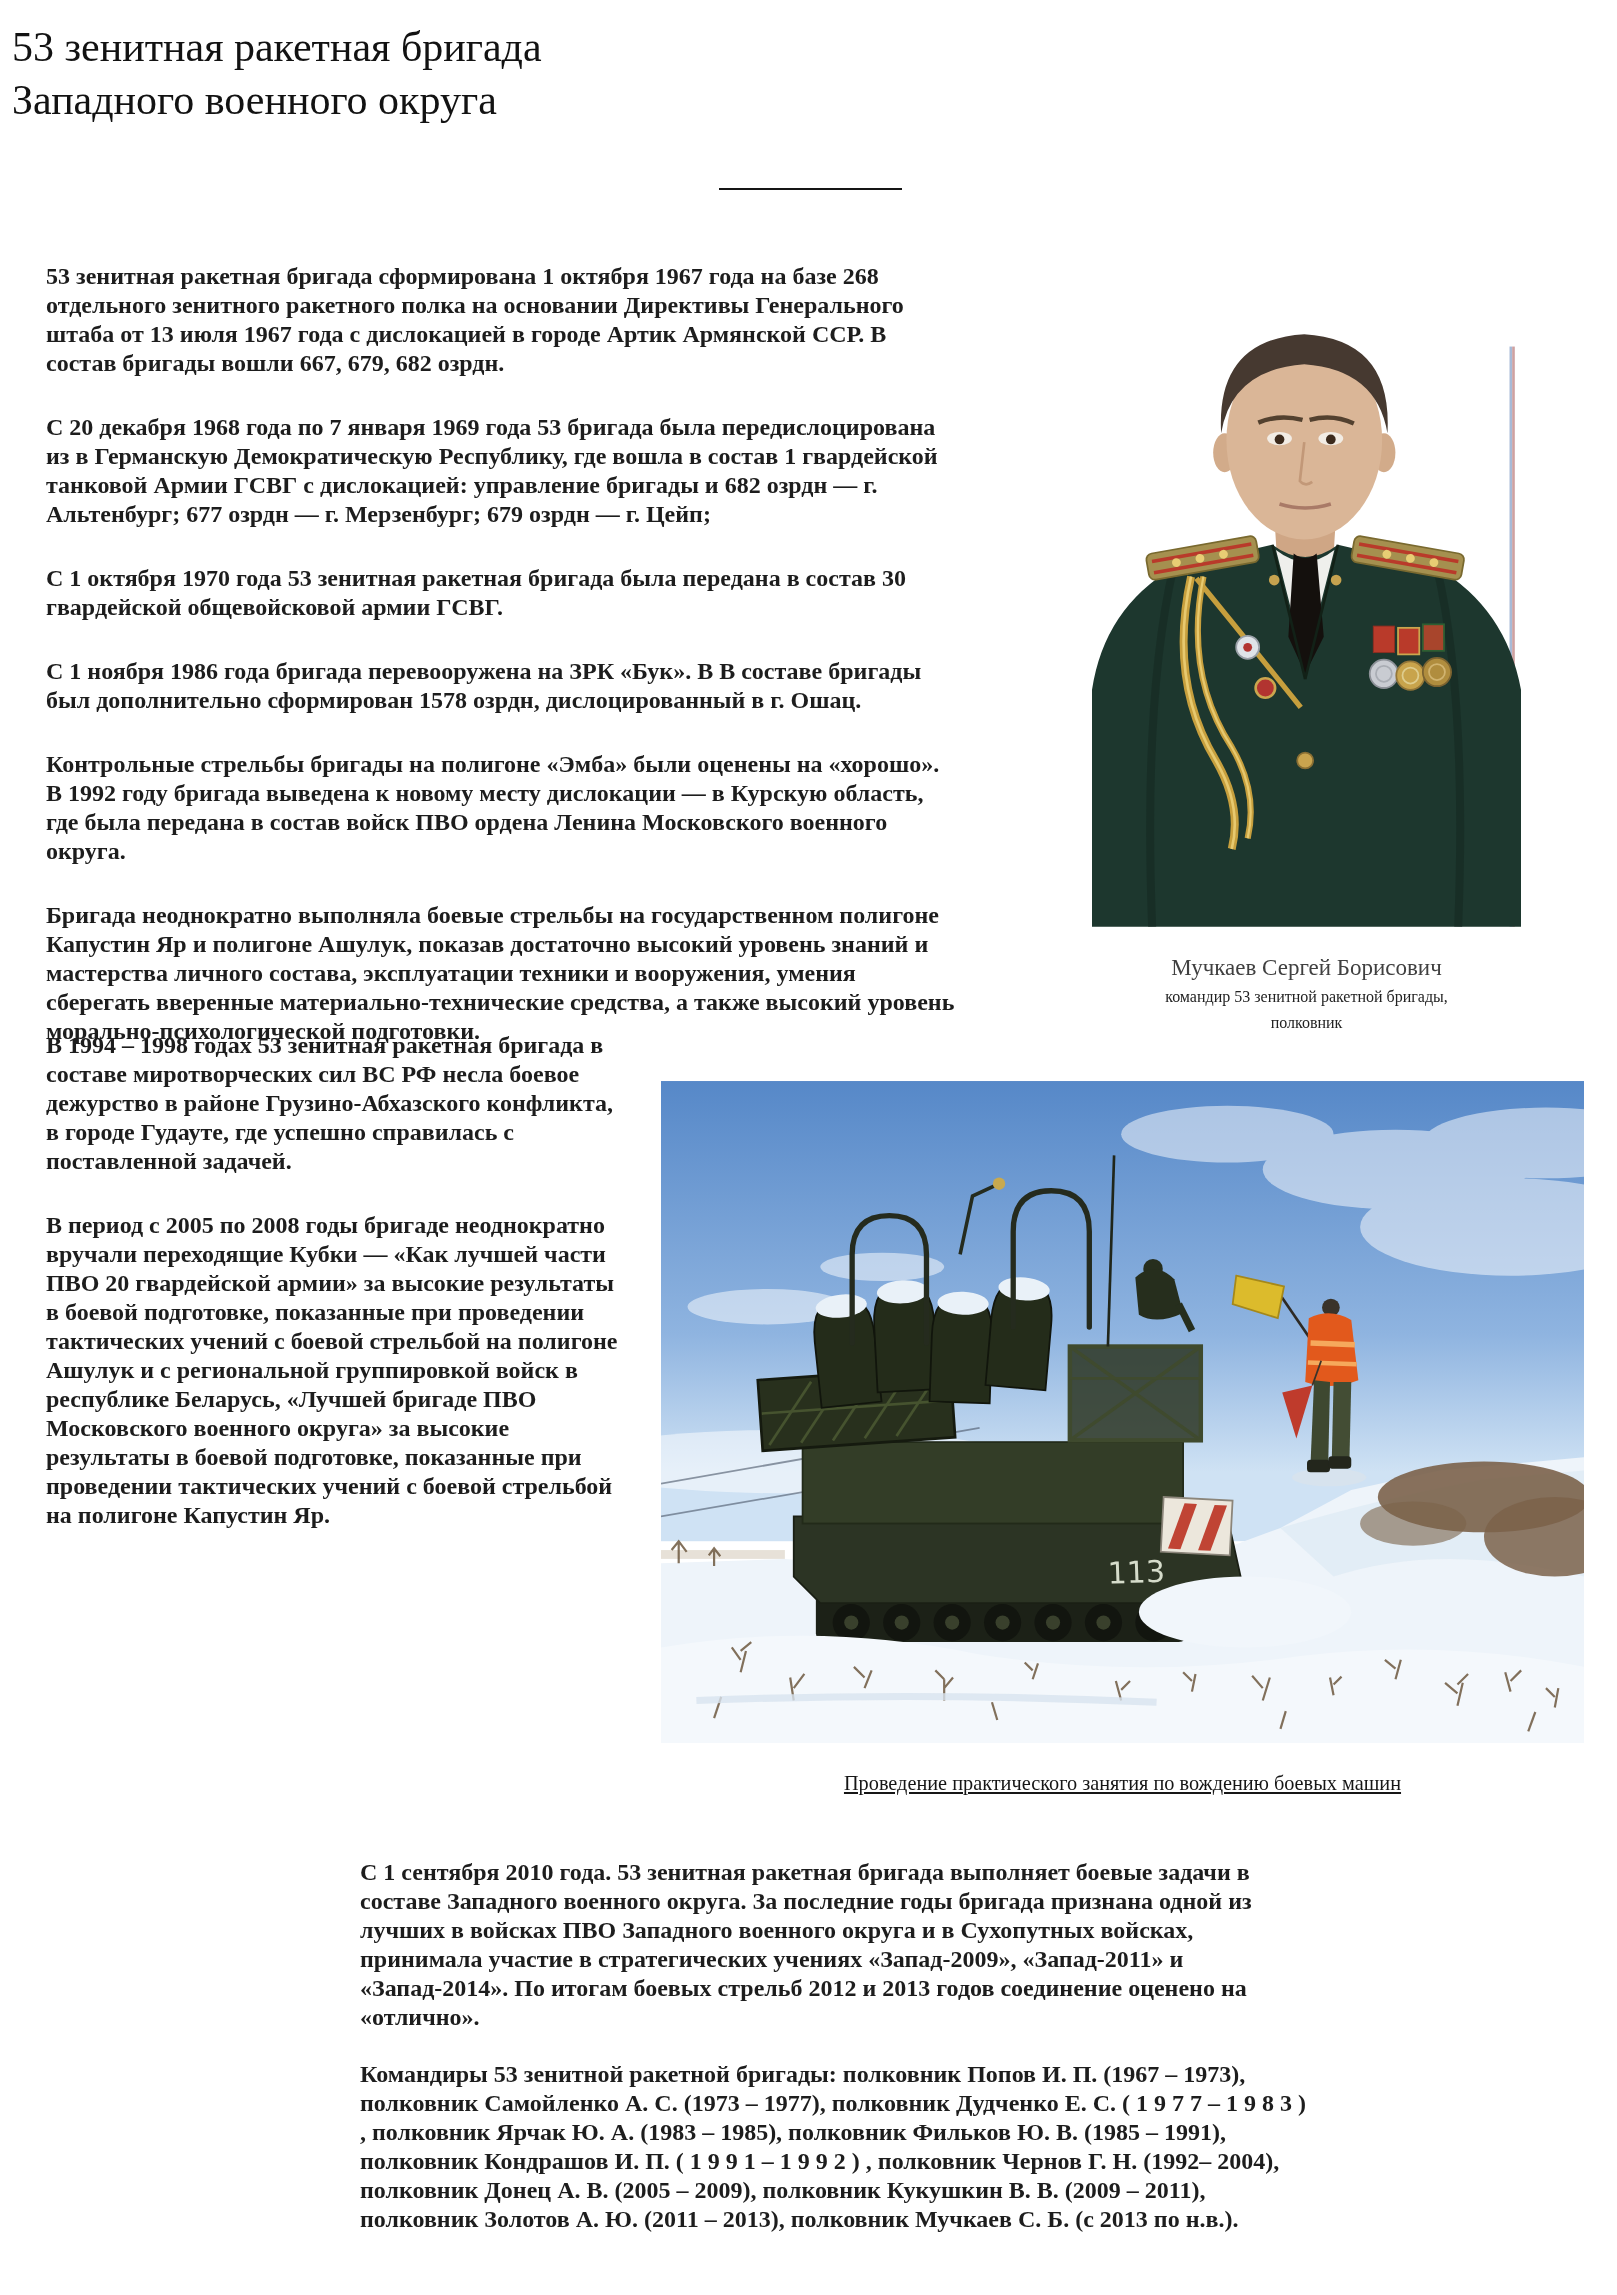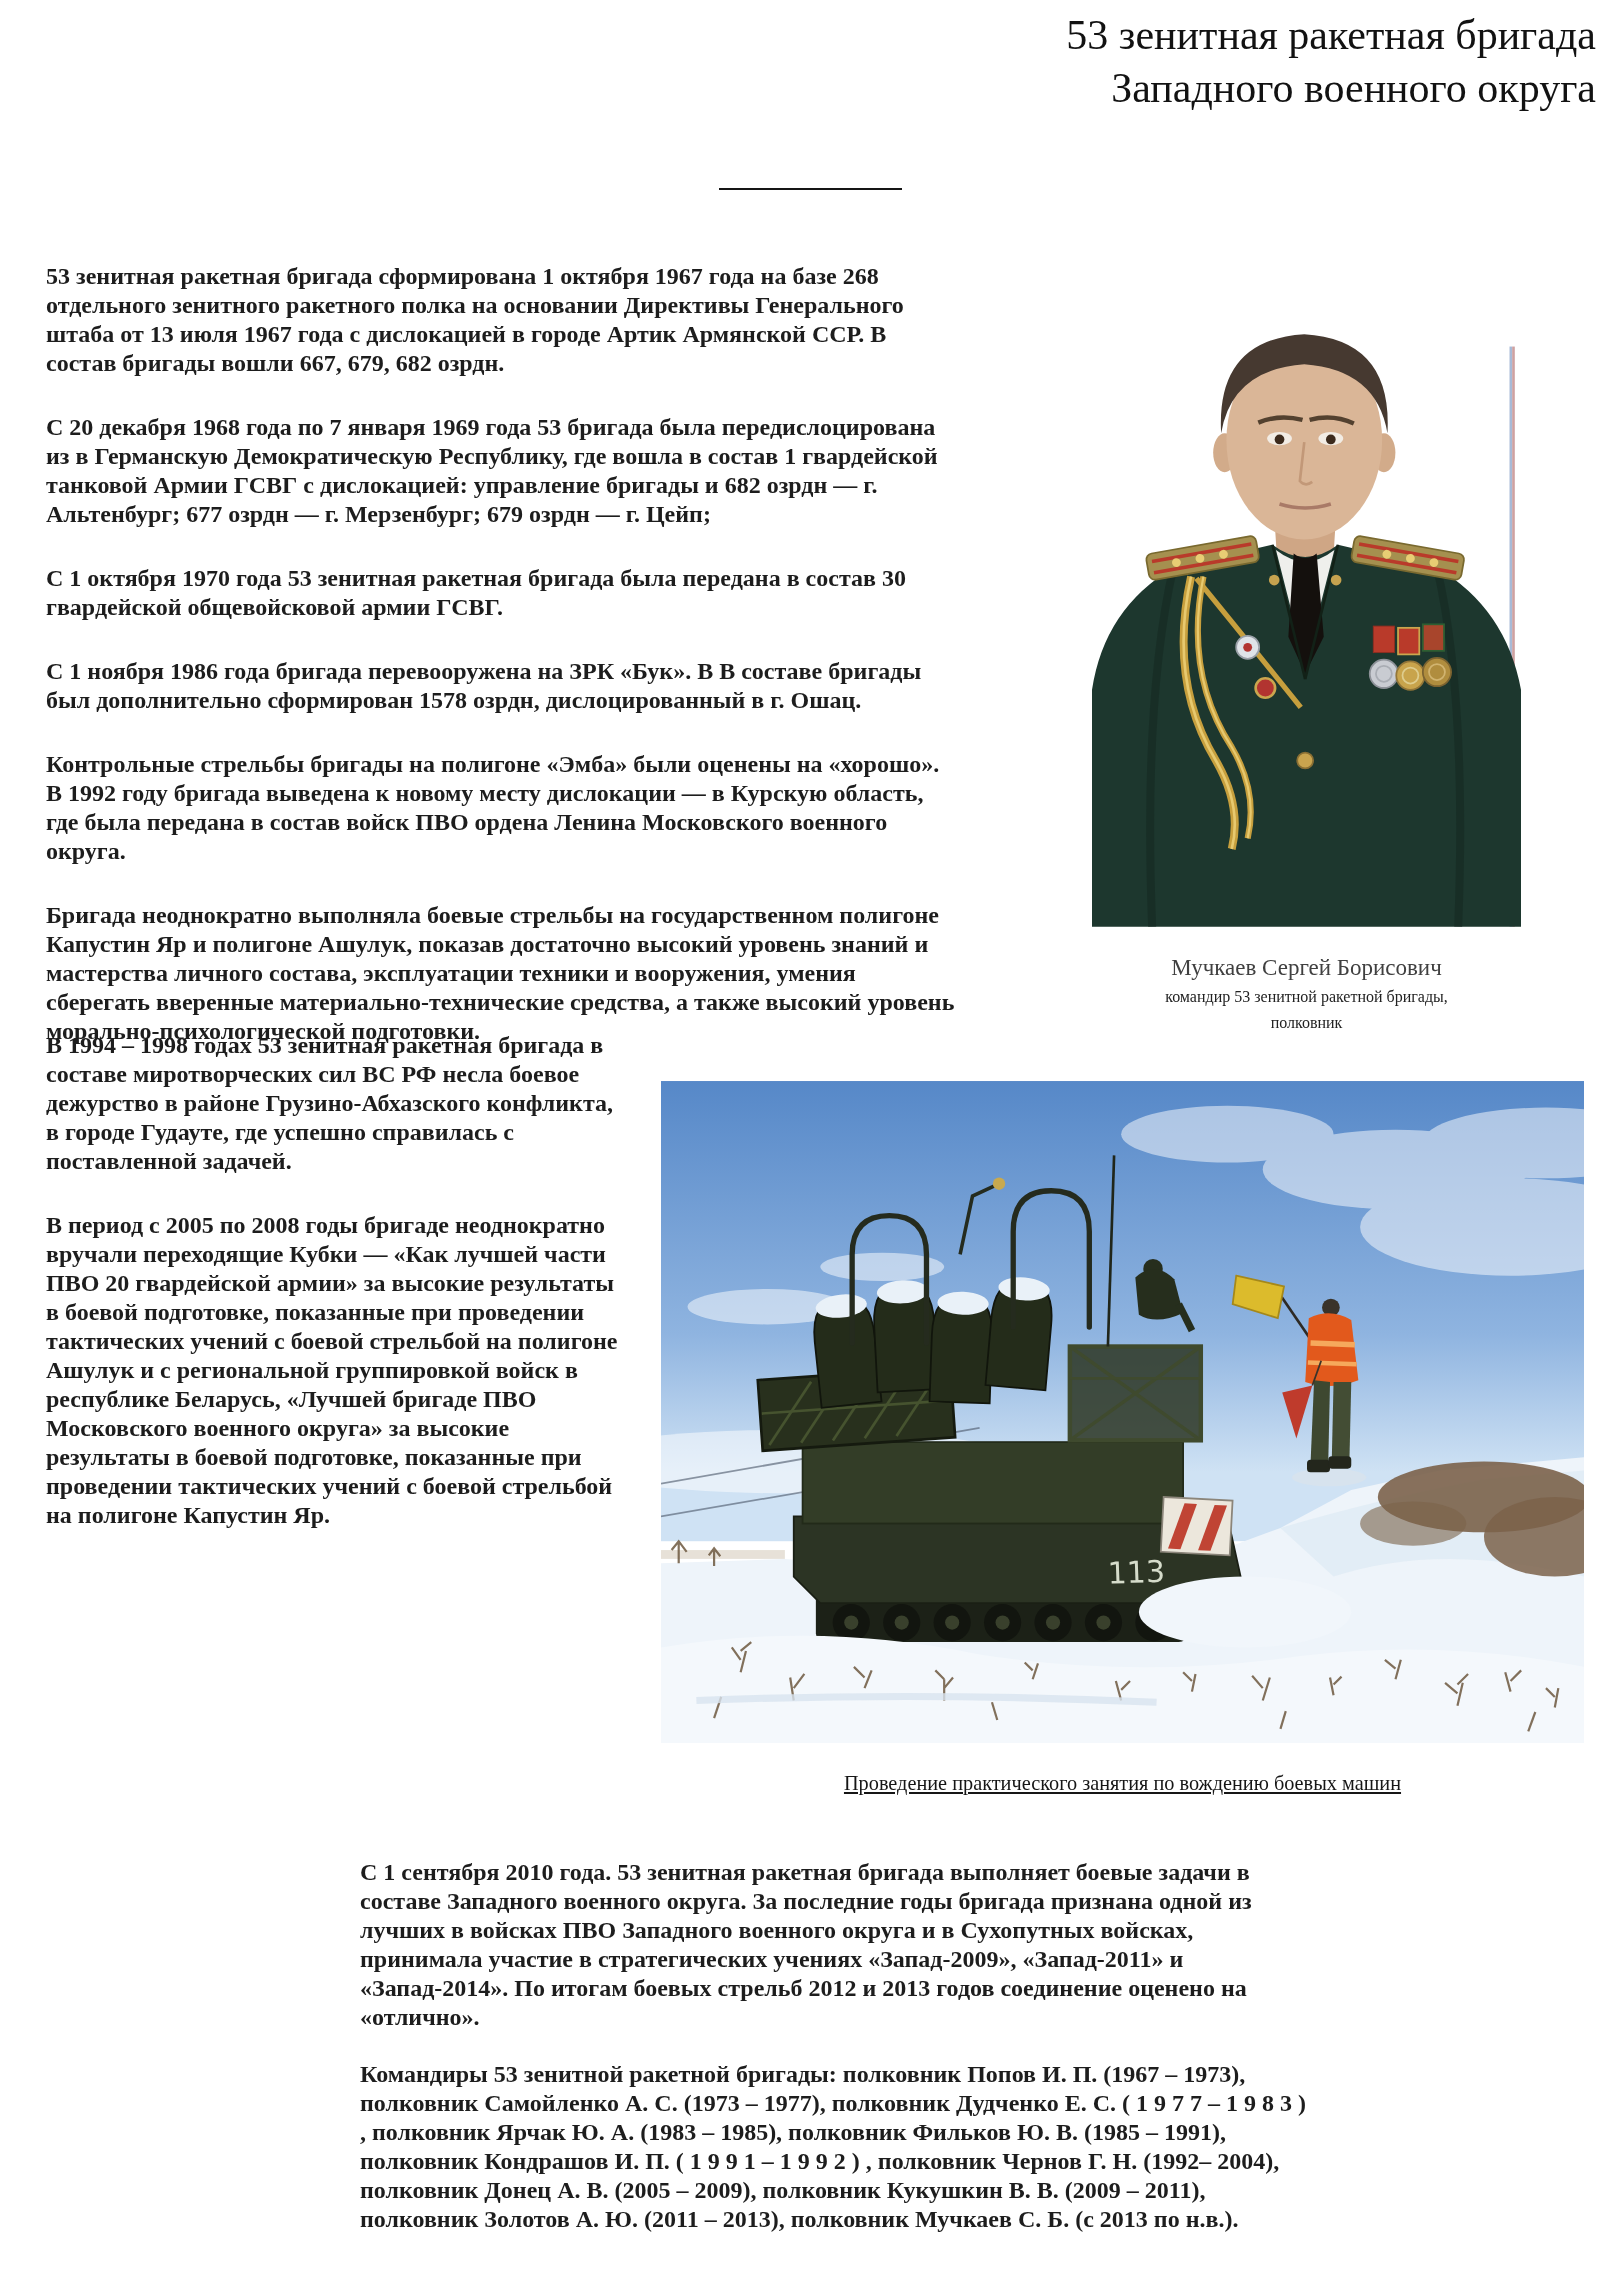--- a/index.html
+++ b/index.html
@@ -1,20 +1,20 @@
 <!DOCTYPE html>
 <html style="font-size:14px"><head>
 <meta charset="utf-8">
 <style>
   html,body{margin:0;padding:0}
   body{
     width:1618px;height:2295px;position:relative;background:#ffffff;
     font-family:"Liberation Serif","DejaVu Serif",serif;color:#1d1d1d;overflow:hidden;
   }
-  .title{position:absolute;top:8.8px;left:0;width:1596px;margin:0;text-align:right;
+  .title{position:absolute;top:8.8px;left:0;width:1596px;margin:12px;text-align:left;
          font-size:42px;line-height:53px;font-weight:400;color:#121212;}
   .divider{position:absolute;left:719px;top:188px;width:183px;height:1.8px;background:#151515;}
   .col{font-size:24px;line-height:29px;}
   .col p{margin:0 0 35px 0;font-weight:bold;}
   .col-wide{position:absolute;left:46px;top:262px;width:911px;}
   .col-narrow{position:absolute;left:46px;top:1031px;width:582px;}
   .col-bottom{position:absolute;left:312px;top:1858px;width:948px;margin-left:48px;}
   .col-bottom p{margin:0 0 28px 0;}
   figure{margin:0;padding:0;}
   .portrait{position:absolute;left:1092px;top:265px;width:429px;}

